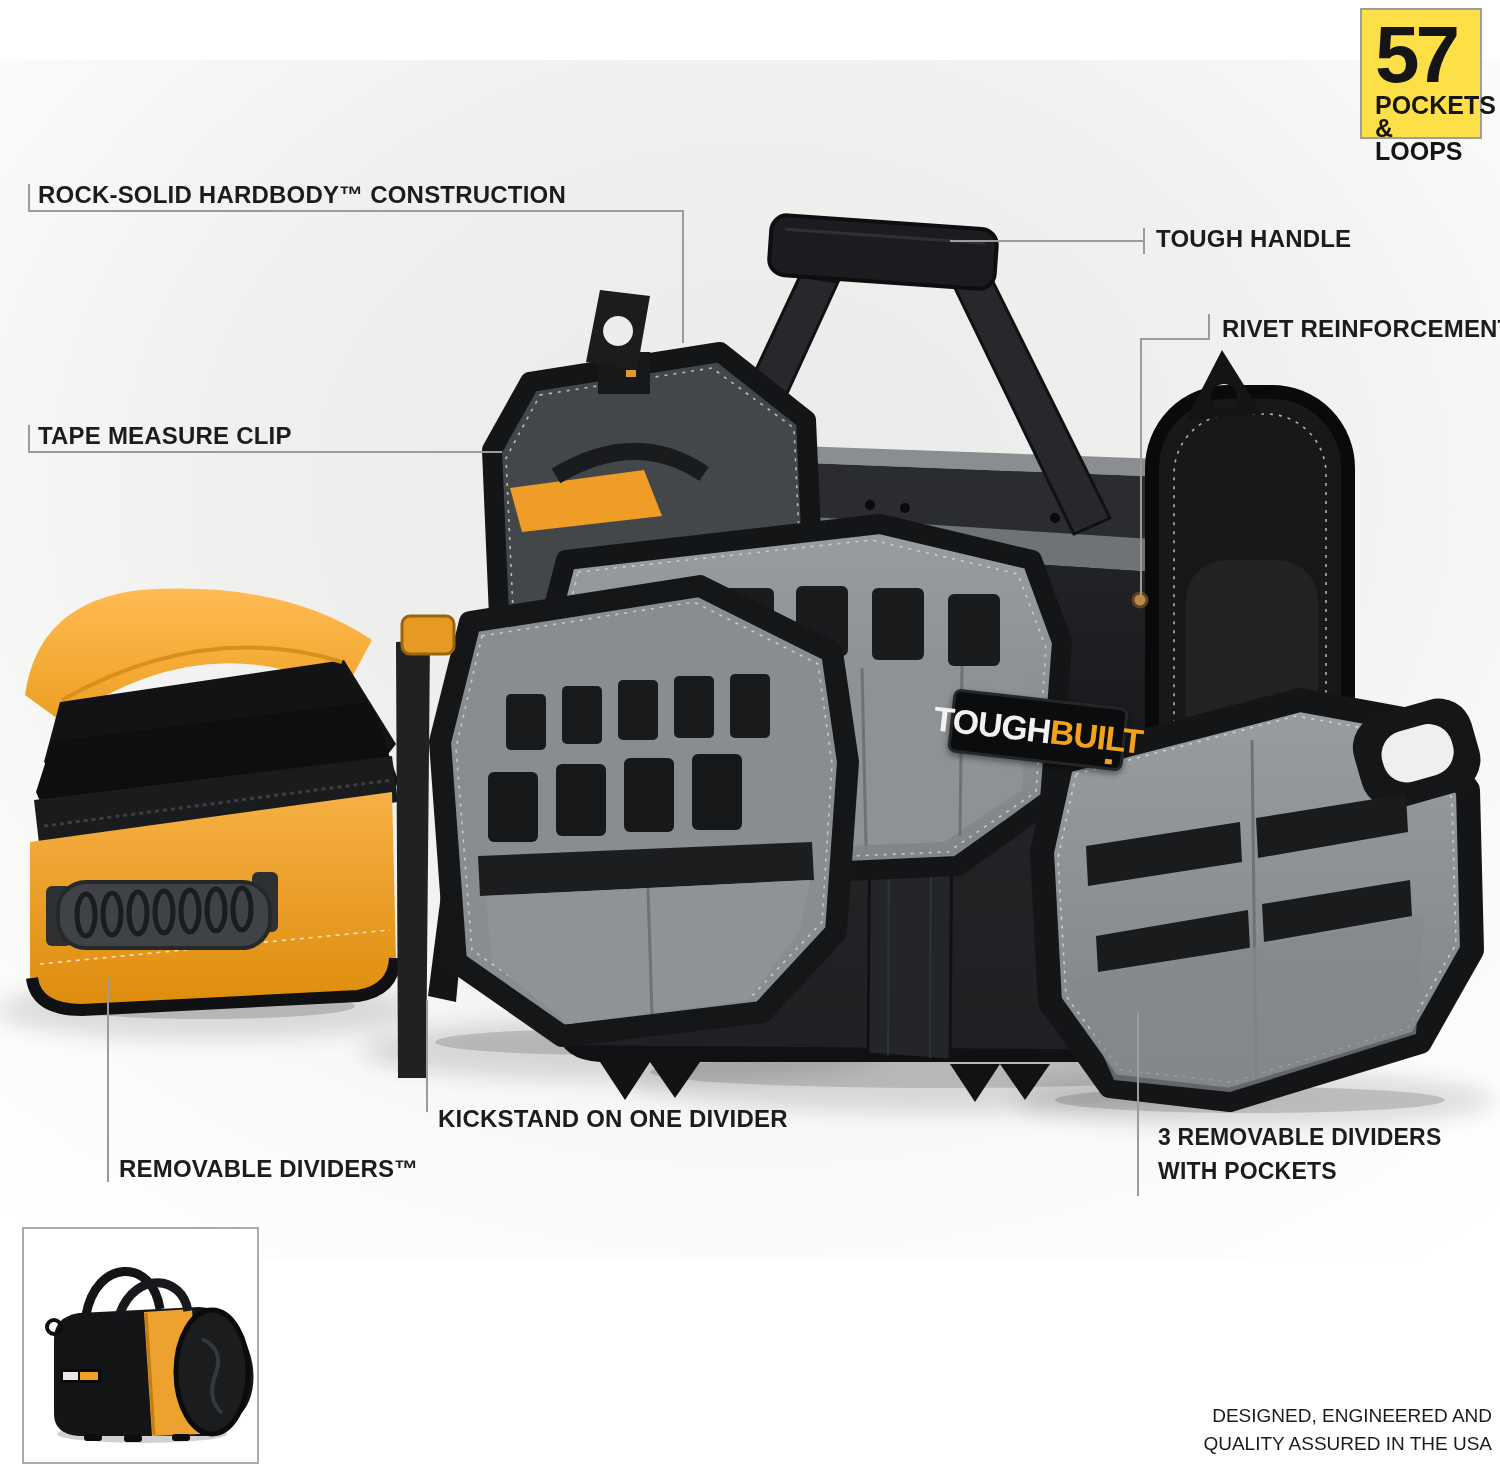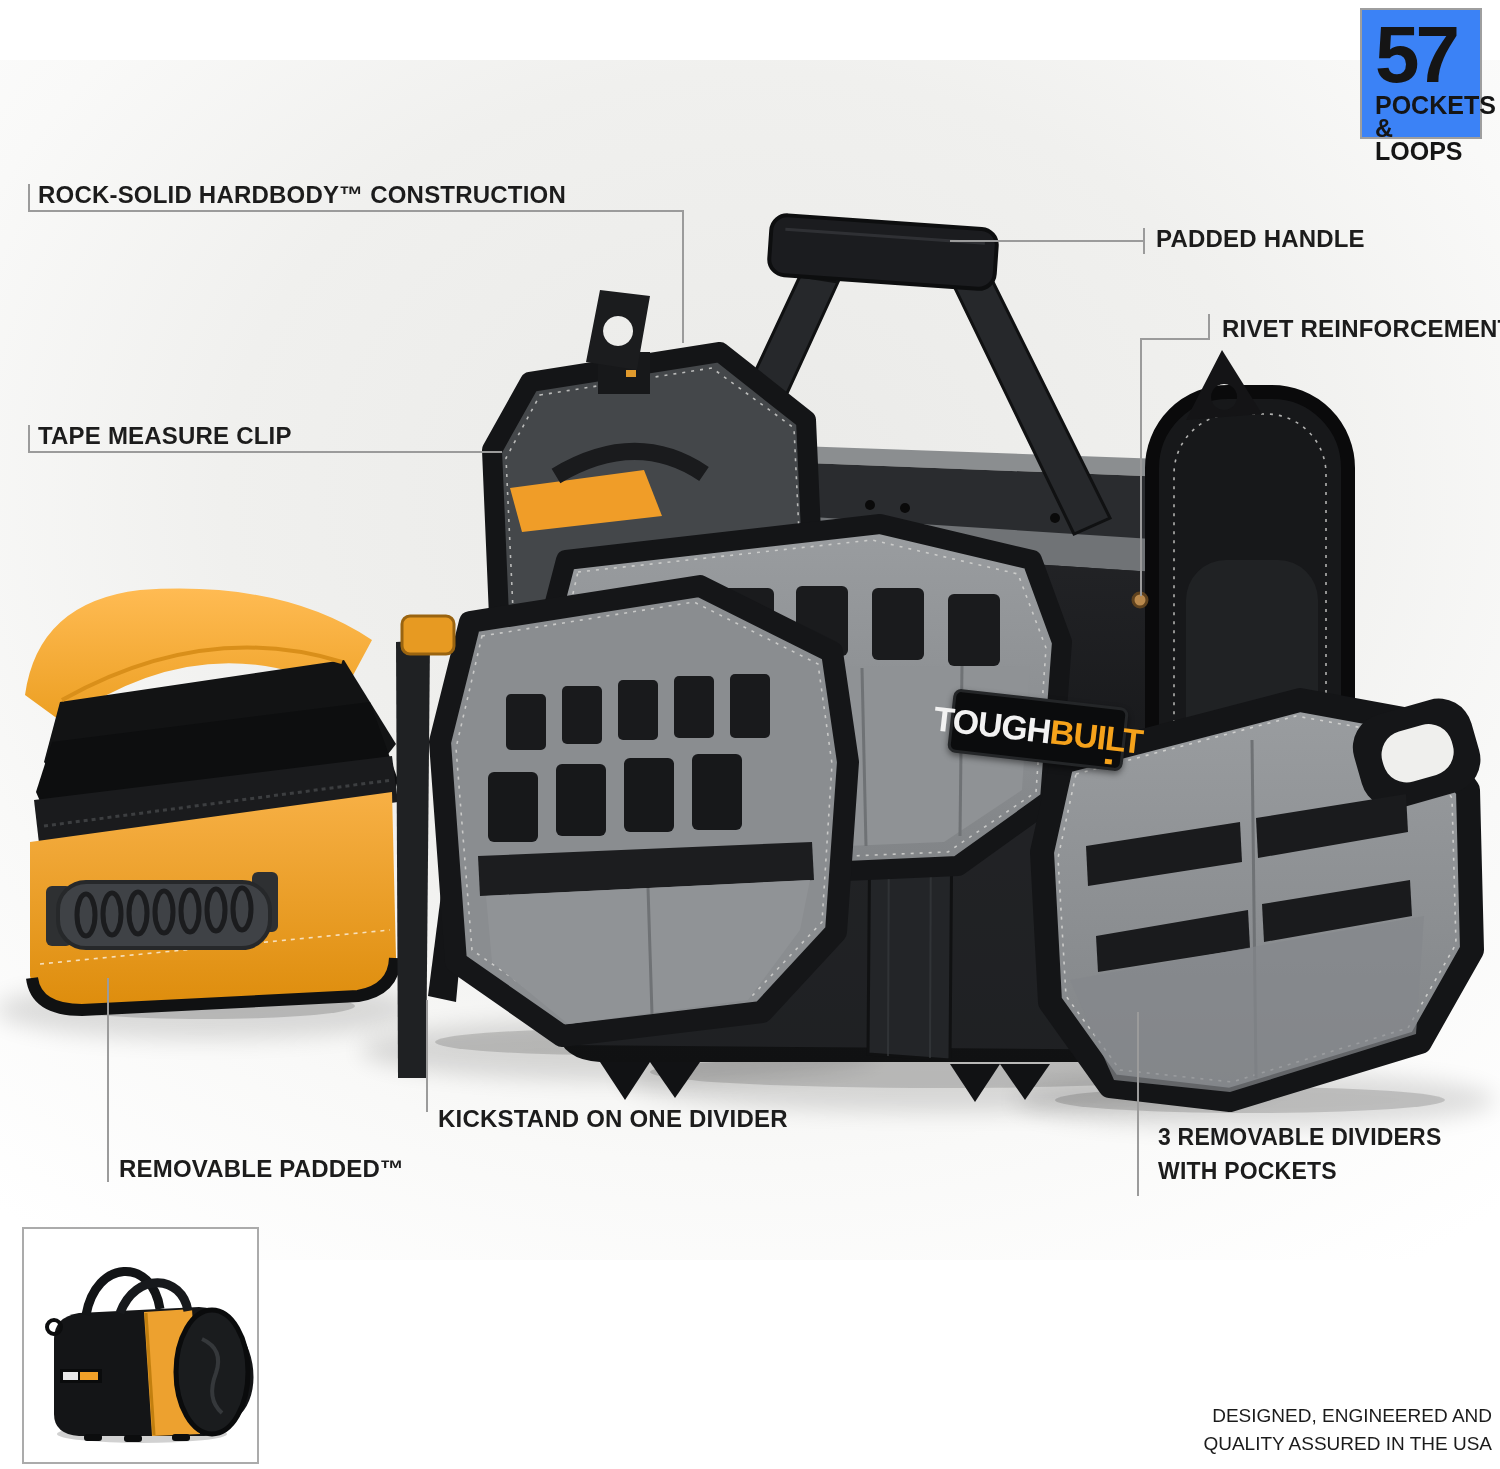--- a/index.html
+++ b/index.html
@@ -9,21 +9,21 @@
   }
   .scene{position:absolute;left:0;top:0;}
   .cline{position:absolute;background:#9b9b9b;}
   .label{
     position:absolute;font-weight:700;font-size:24px;color:#1c1c1c;
     white-space:nowrap;letter-spacing:.2px;line-height:26px;
   }
   .label-2l{font-size:23px;line-height:34px;white-space:nowrap;}
   .badge{
     position:absolute;left:1360px;top:8px;width:122px;height:131px;
-    border:2px solid #9e9e9e;background:#3b82f6;box-sizing:border-box;
+    border:2px solid #9e9e9e;background:#fde047;box-sizing:border-box;
     padding:6px 0 0 13px;color:#151515;
   }
   .badge-number{font-size:80px;font-weight:700;letter-spacing:-4px;line-height:78px;}
   .badge-line{font-size:25px;font-weight:700;line-height:23px;}
   .logo-patch{
     position:absolute;left:950px;top:698px;width:176px;height:64px;
     background:#0b0c0d;border:3px solid #242628;border-radius:8px;
     transform:rotate(6.5deg);display:flex;align-items:center;justify-content:center;
     box-shadow:0 3px 6px rgba(0,0,0,.45);box-sizing:border-box;
   }
@@ -284,24 +284,24 @@
   <div class="cline" style="left:1208px;top:314px;width:2px;height:26px;"></div>
   <div class="cline" style="left:1140px;top:338px;width:70px;height:2px;"></div>
   <div class="cline" style="left:1140px;top:338px;width:2px;height:258px;"></div>
 
   <div class="cline" style="left:426px;top:1000px;width:2px;height:112px;"></div>
   <div class="cline" style="left:107px;top:978px;width:2px;height:204px;"></div>
   <div class="cline" style="left:1137px;top:1012px;width:2px;height:184px;"></div>
 
   <div class="label" style="left:38px;top:182px;">ROCK-SOLID HARDBODY™ CONSTRUCTION</div>
   <div class="label" style="left:38px;top:423px;">TAPE MEASURE CLIP</div>
-  <div class="label" style="left:1156px;top:226px;">PADDED HANDLE</div>
+  <div class="label" style="left:1156px;top:226px;">TOUGH HANDLE</div>
   <div class="label" style="left:1222px;top:316px;">RIVET REINFORCEMENT</div>
   <div class="label" style="left:438px;top:1082px;margin-top:24px;">KICKSTAND ON ONE DIVIDER</div>
-  <div class="label" style="left:119px;top:1156px;">REMOVABLE PADDED™</div>
+  <div class="label" style="left:119px;top:1156px;">REMOVABLE DIVIDERS™</div>
   <div class="label label-2l" style="left:1158px;top:1120px;">
     <div>3 REMOVABLE DIVIDERS</div>
     <div>WITH POCKETS</div>
   </div>
 
   <div class="badge">
     <div class="badge-number">57</div>
     <div class="badge-line">POCKETS</div>
     <div class="badge-line">&amp; LOOPS</div>
   </div>

